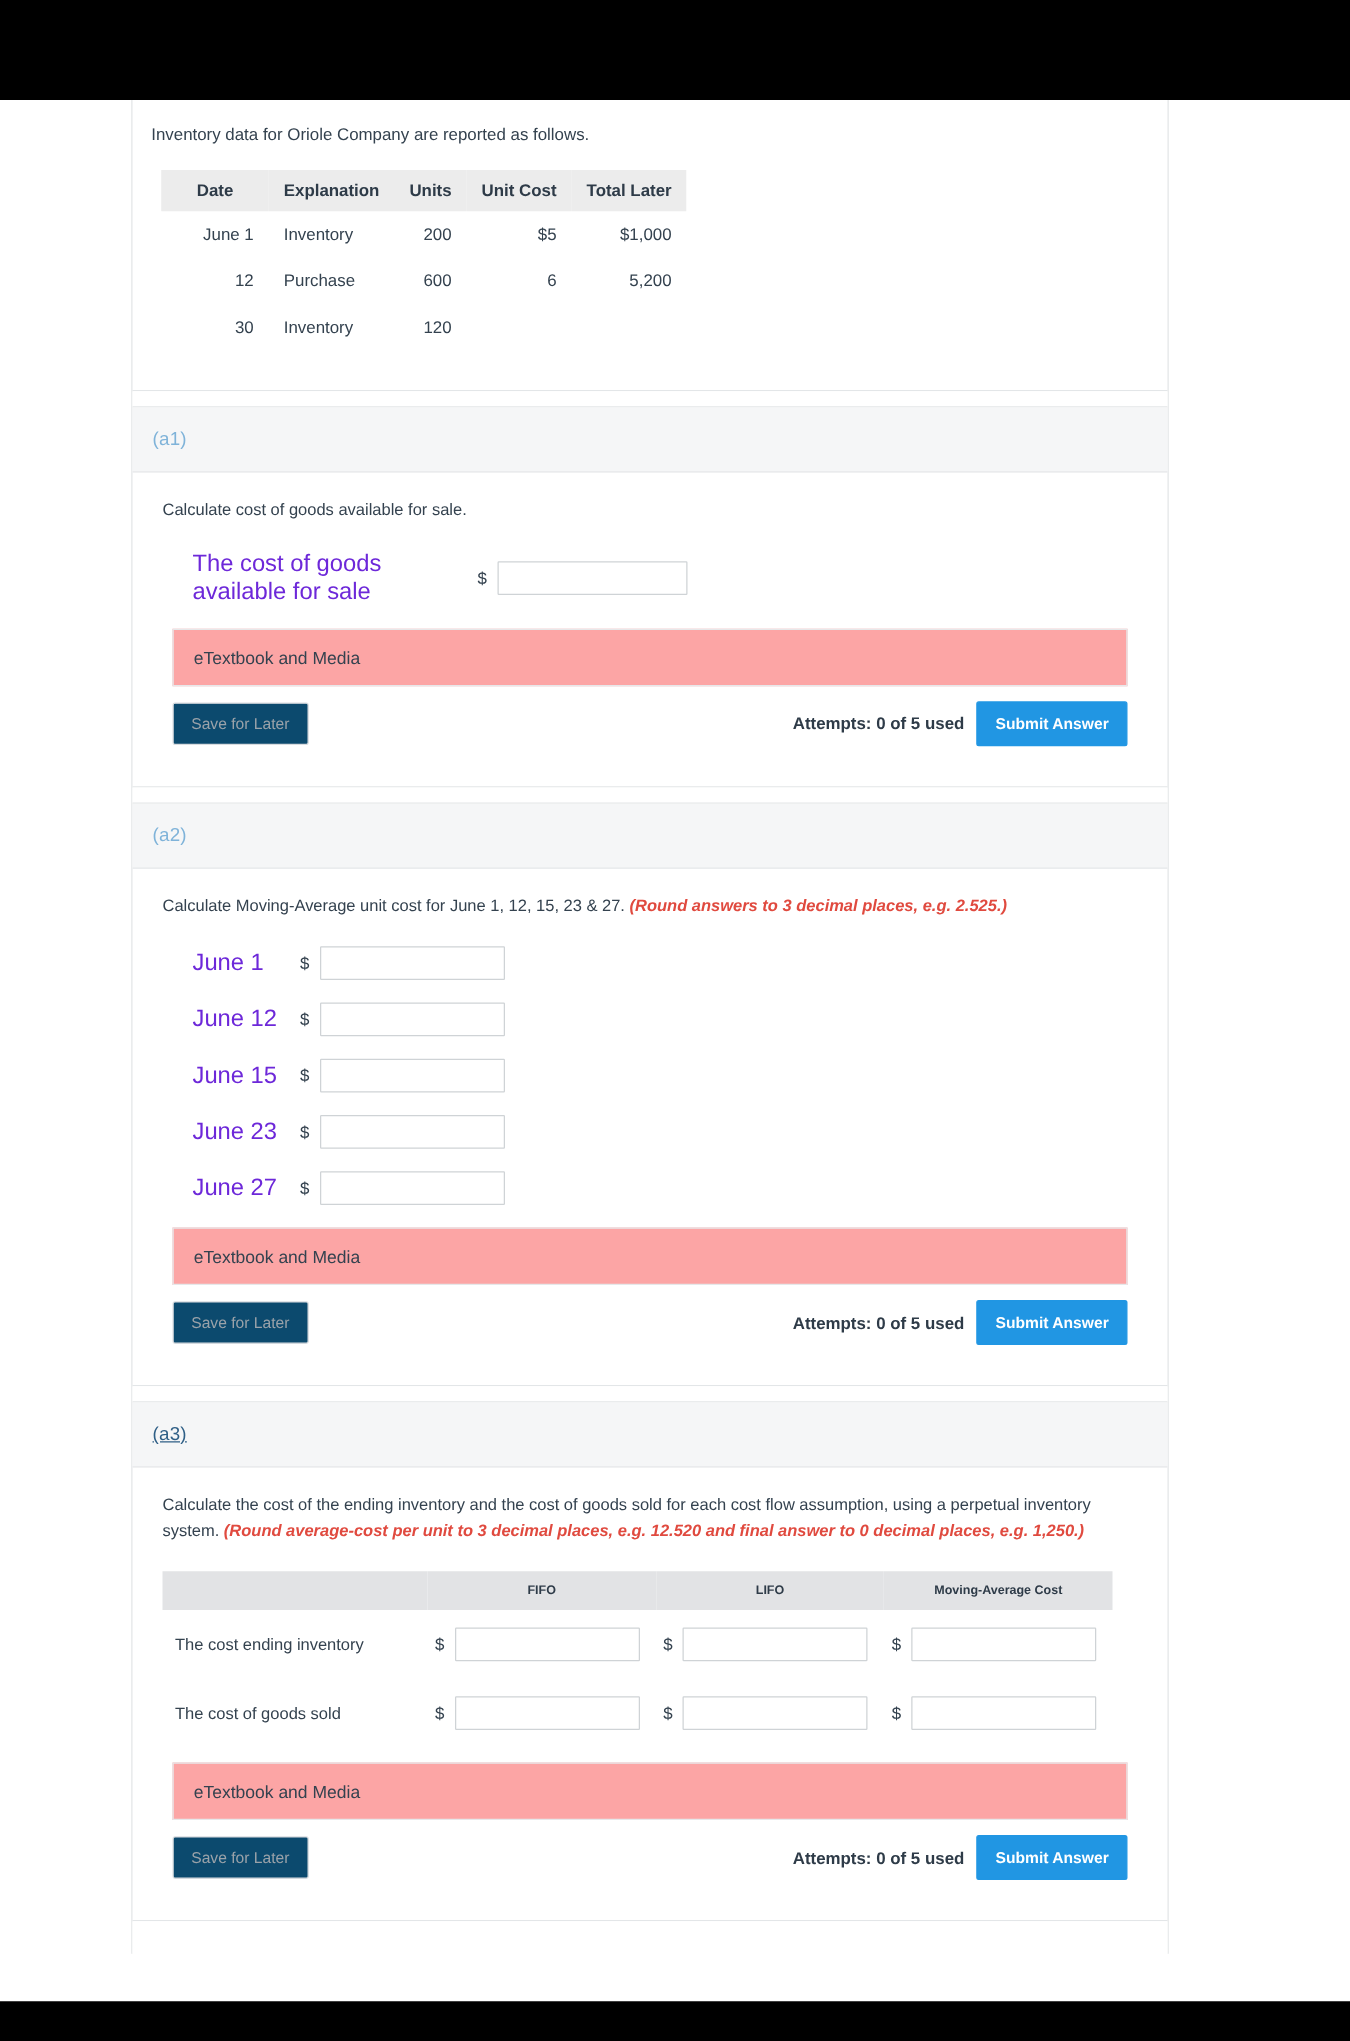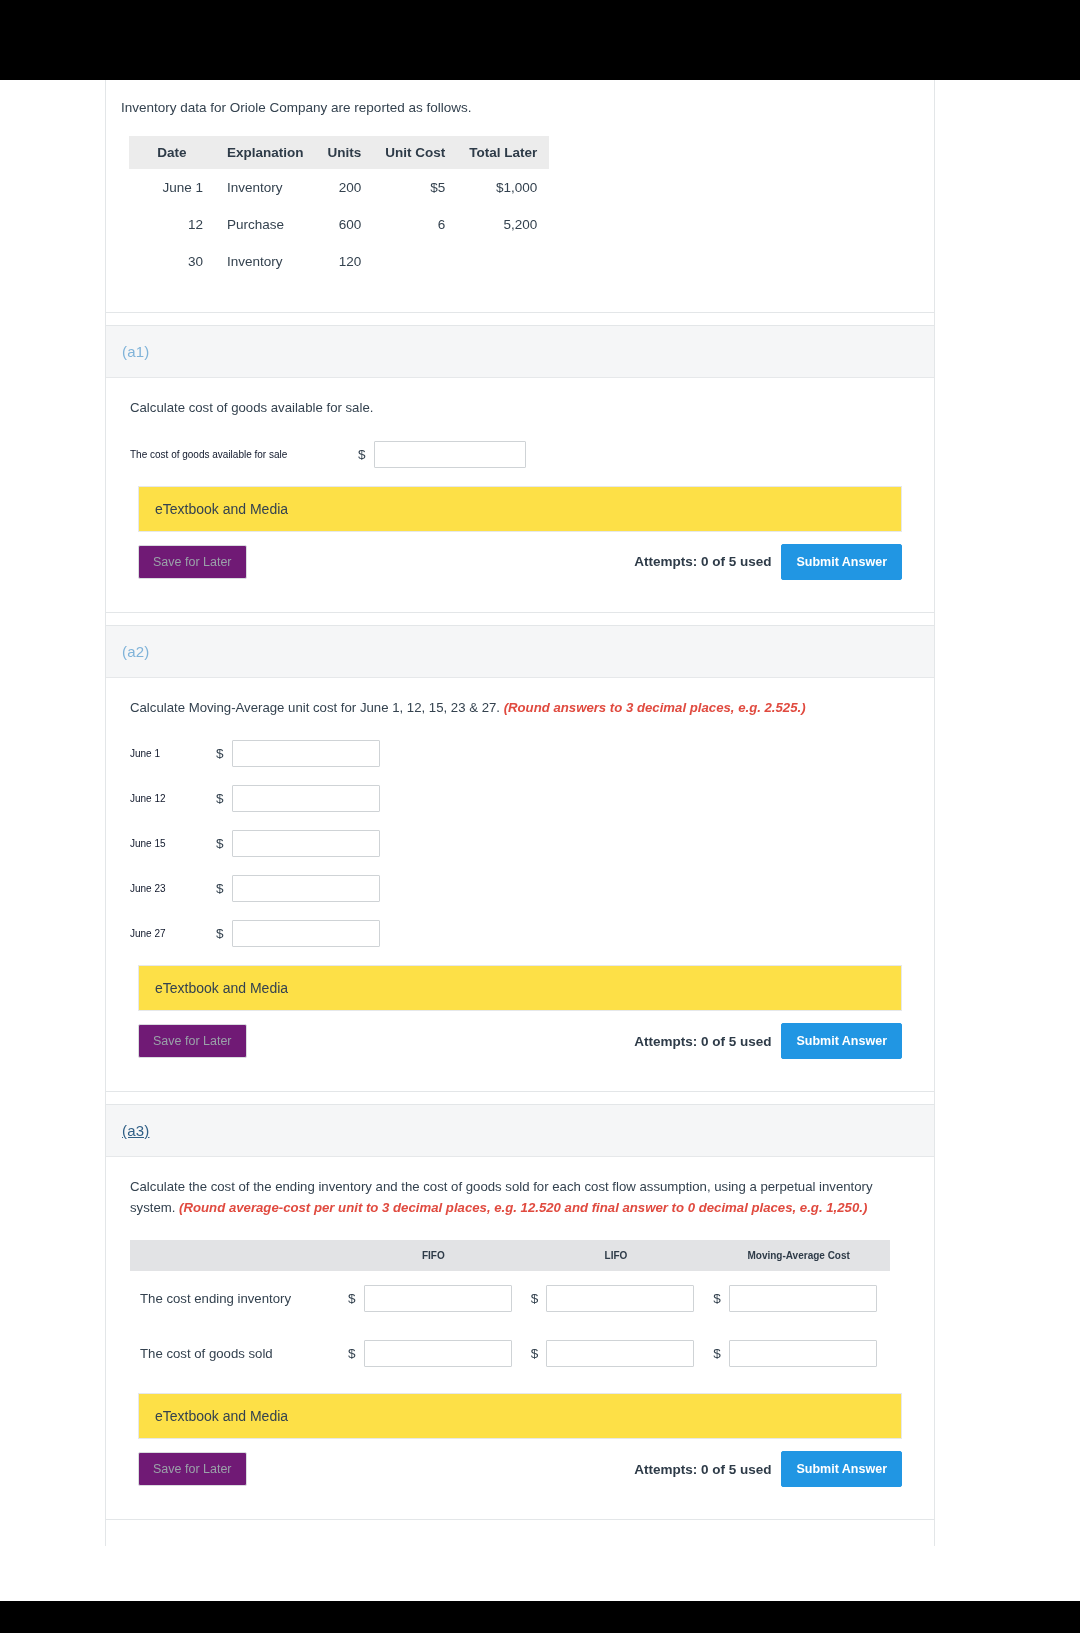--- a/index.html
+++ b/index.html
@@ -117,24 +117,25 @@
     font-weight: bold;
   }
 
   
   .ans-row {
     display: flex;
     align-items: center;
     margin-bottom: 18px;
   }
   .ans-label {
-    font-size: 10px;
-    color: #0f172a;
+    font-size: 19px;
+    color: #6d28d9;
     width: 228px;
     flex: 0 0 auto;
+    margin-left: 24px;
   }
   .ans-label.short {
     width: 86px;
   }
   .dollar {
     font-size: 13.5px;
     color: #34424f;
     margin-right: 8px;
     flex: 0 0 auto;
   }
@@ -183,34 +184,34 @@
   }
   .cellbox {
     display: flex;
     align-items: center;
     justify-content: flex-start;
   }
 
   
   .etextbook {
     margin: 12px 8px 0 8px;
-    background: #fde047;
+    background: #fca5a5;
     border: 1px solid #e6e8ea;
     padding: 14px 16px;
     font-size: 14px;
     color: #34424f;
     cursor: pointer;
   }
   .footer-row {
     display: flex;
     align-items: center;
     padding: 12px 8px 18px 8px;
   }
   .btn-save {
-    background: #701a75;
+    background: #0c4a6e;
     border: 1px solid #d9dcdf;
     border-radius: 2px;
     color: #9aa2a9;
     font-family: "Liberation Sans", sans-serif;
     font-size: 12.5px;
     padding: 9px 14px;
     cursor: pointer;
   }
   .footer-spacer { flex: 1 1 auto; }
   .attempts {

